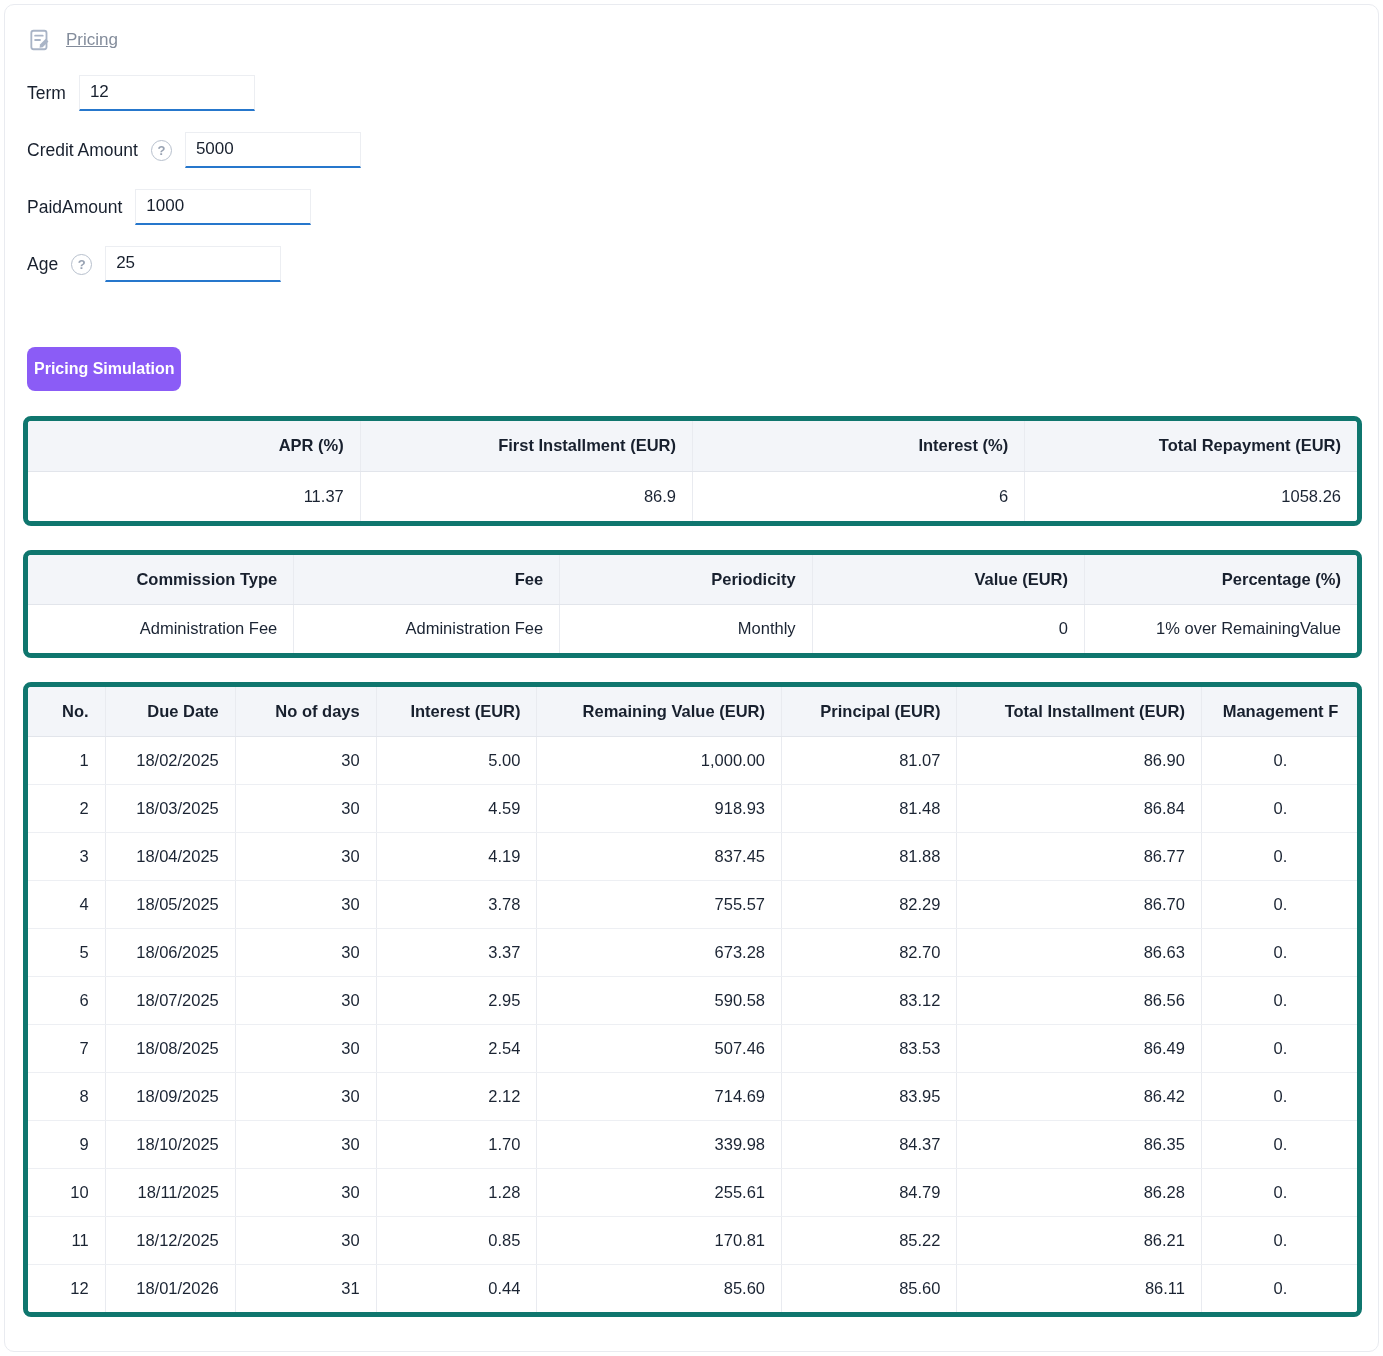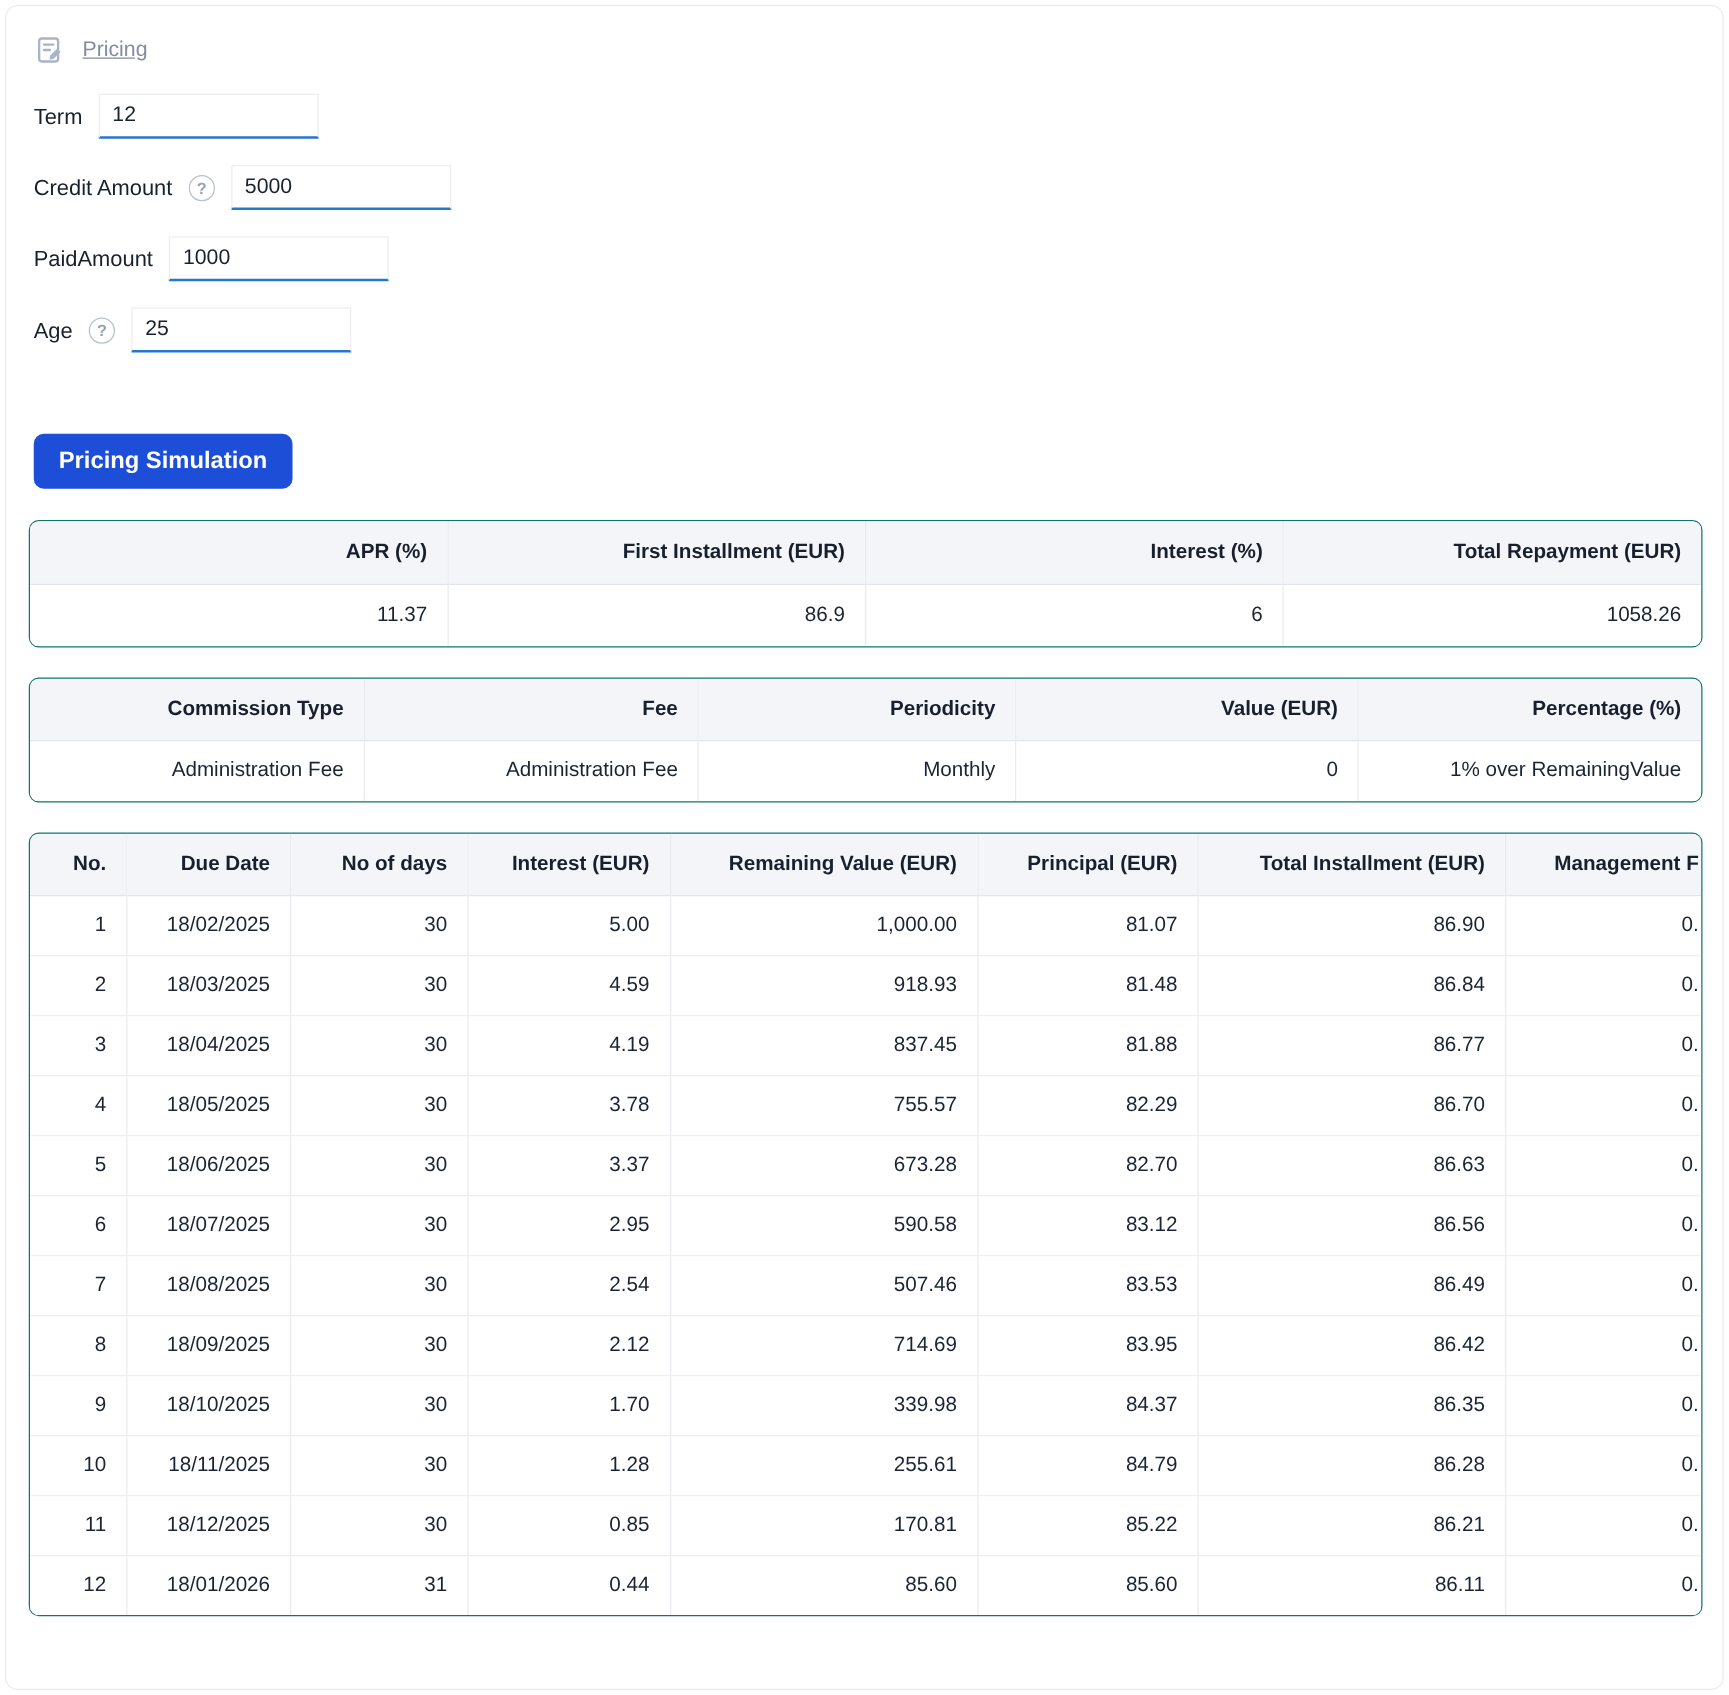--- a/index.html
+++ b/index.html
@@ -53,33 +53,33 @@
     background: #fff;
     font-family: inherit;
     font-size: 17px;
     color: #18202e;
     padding: 0 10px 2px 10px;
     outline: none;
   }
   .btn {
     display: inline-block;
     margin: 44px 0 0 4px;
-    background: #1d4ed8;
+    background: #8b5cf6;
     color: #fff;
     border: none;
     border-radius: 8px;
     height: 44px;
-    padding: 0 20px;
+    padding: 0 7px;
     font-family: inherit;
-    font-size: 19px;
+    font-size: 16px;
     font-weight: 700;
     cursor: pointer;
   }
   .tbl-wrap {
-    border: 1px solid #0f766e;
+    border: 5px solid #0f766e;
     border-radius: 8px;
     overflow: hidden;
     margin-top: 24px;
     background: #fff;
   }
   table { width: 100%; border-collapse: collapse; table-layout: fixed; font-size: 16.5px; }
   th {
     background: #f3f5f9;
     font-weight: 700;
     color: #18202e;
@@ -96,21 +96,21 @@
     background: #fff;
     white-space: nowrap;
     overflow: hidden;
   }
   #summary-table th, #summary-table td { height: 50px; }
   #schedule-table td { height: 48px; }
   th + th, td + td { border-left: 1px solid #e9ebf0; }
   tbody tr:last-child td { border-bottom: none; }
   .a-l { text-align: right; }
   .a-r { text-align: right; }
-  .flush { padding-right: 2px; padding-left: 4px; }
+  .flush { padding-right: 2px; padding-left: 4px; text-align: center; }
 </style>
 </head>
 <body>
 
 <div class="card">
 
   <div class="card-header">
     <span style="display:inline-flex;">
       <svg width="26" height="26" viewBox="0 0 24 24" fill="none" stroke="#a9b4c6" stroke-width="1.7" stroke-linecap="round" stroke-linejoin="round">
         <rect x="4" y="3.5" width="14" height="17" rx="2"></rect>

